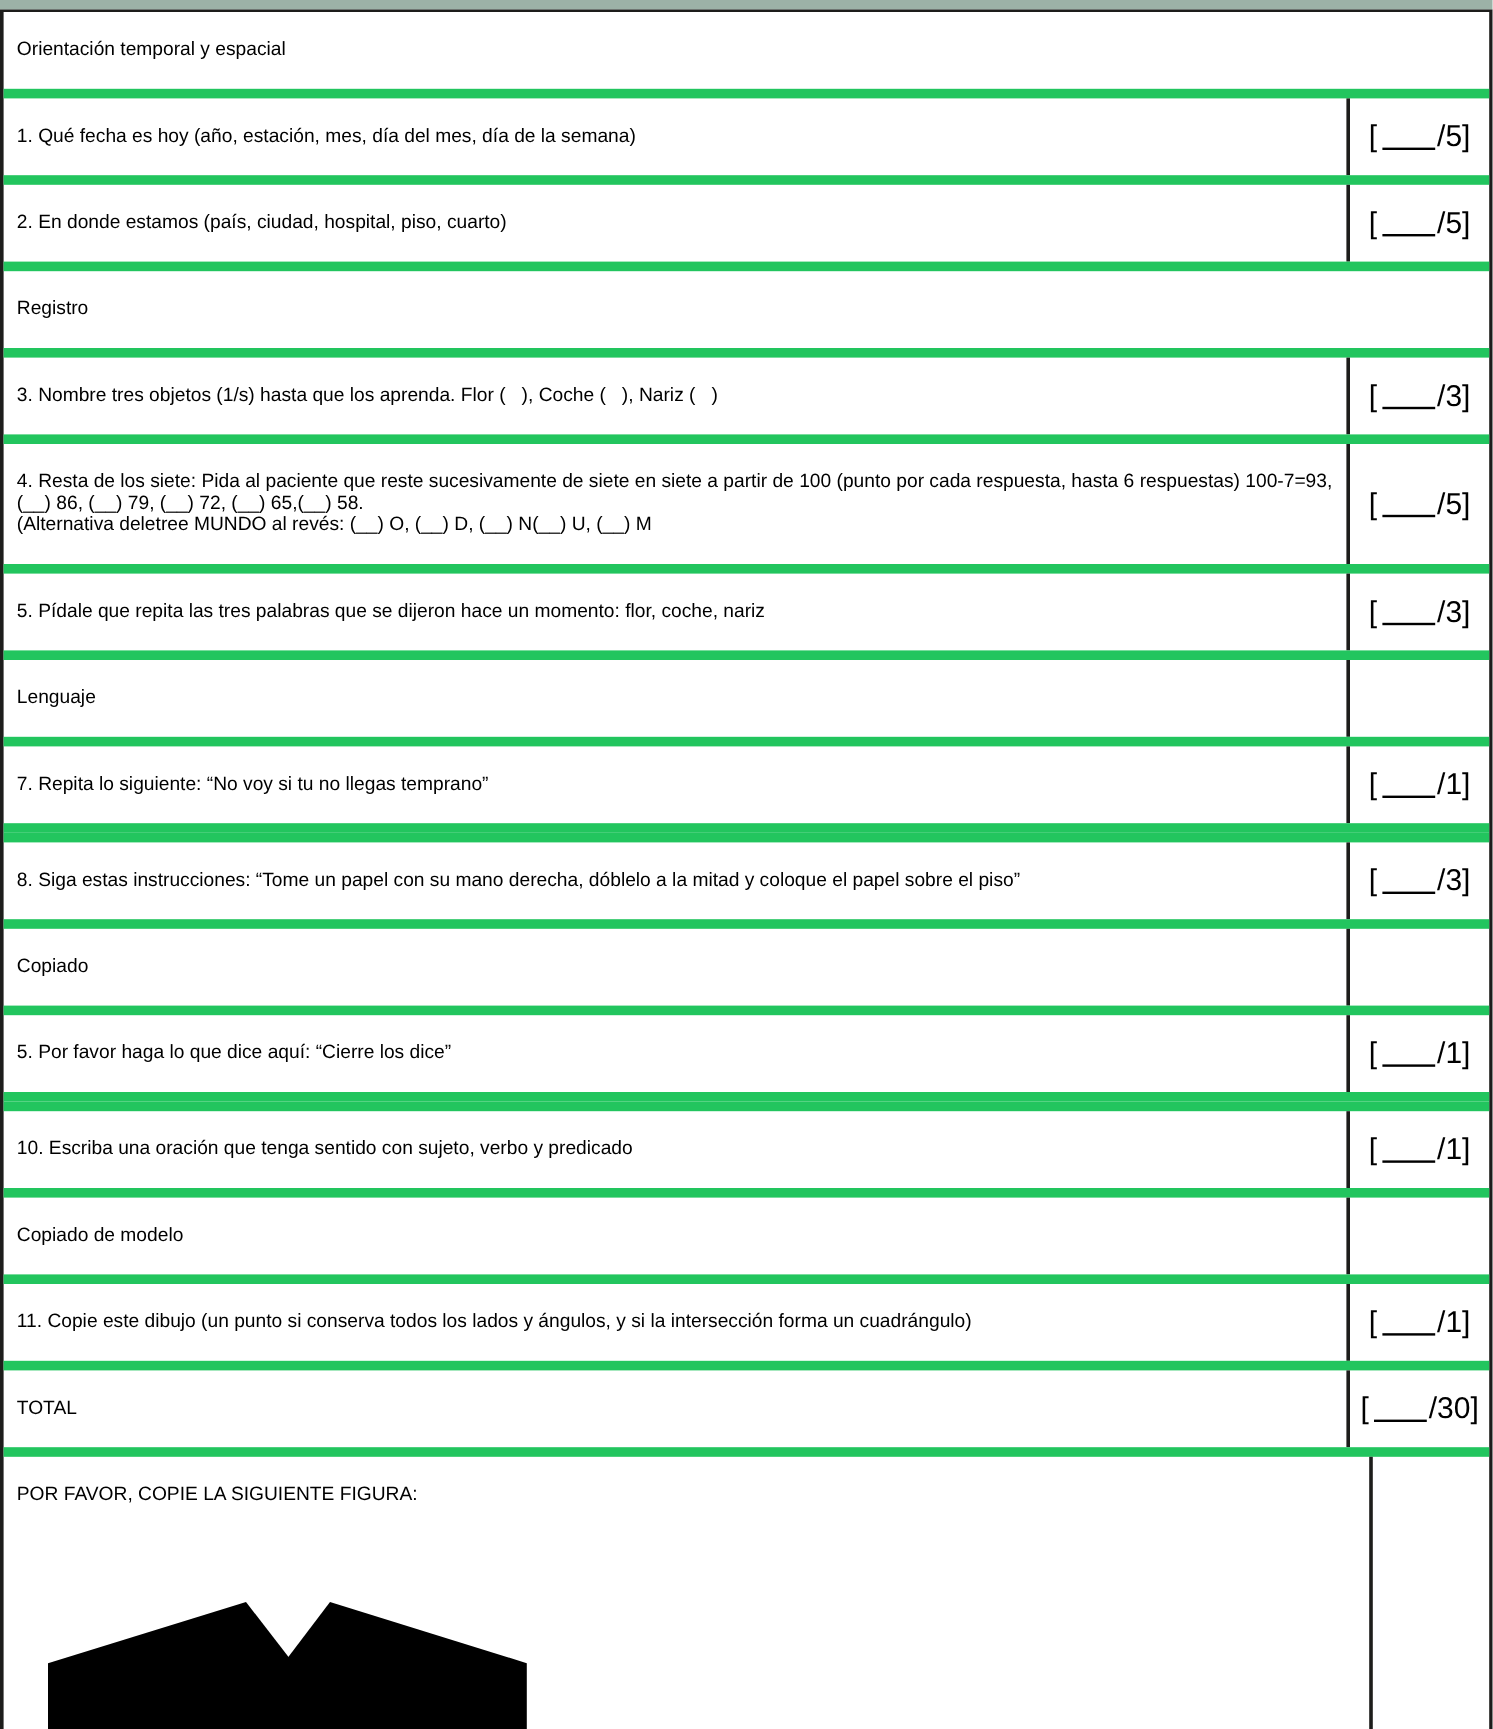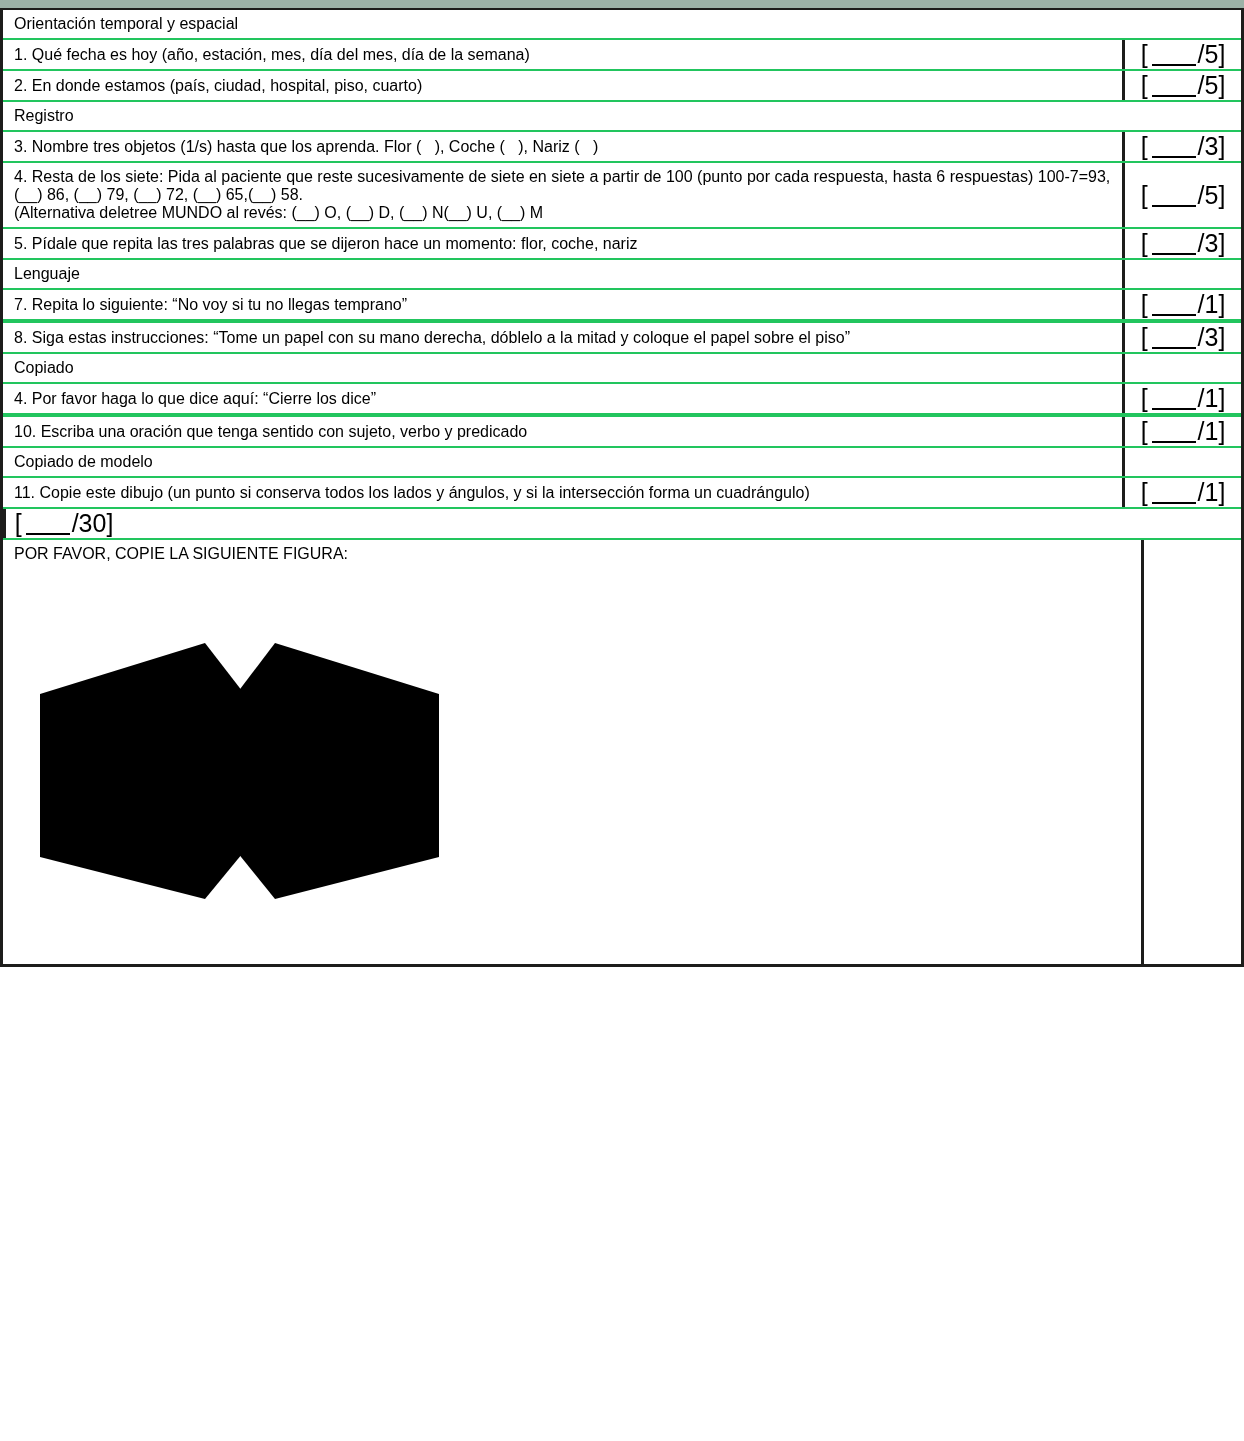--- a/index.html
+++ b/index.html
@@ -1,23 +1,23 @@
 <!DOCTYPE html>
 <html><head>
 <meta charset="utf-8">
 <style>
   html,body { margin:0; padding:0; background:#ffffff; }
   body { width:1244px; font-family:"Liberation Sans", sans-serif; }
   .sheet { width:1244px; height:1441px; box-sizing:border-box; overflow:hidden; background:#ffffff; }
   .topstrip { height:8px; background:#9cb2a7; }
   .tbl { border:3px solid #1d1d1b; border-top-width:2px; display:flex; flex-direction:column; box-sizing:border-box; }
   .row { display:flex; align-items:stretch; }
-  .row + .row { border-top:2px solid #22c55e; }
+  .row + .row { border-top:8px solid #22c55e; }
   .cell { box-sizing:border-box; }
-  .cell.main { flex:1 1 auto; padding:5px 11px; display:flex; flex-direction:column; justify-content:center; }
+  .cell.main { flex:1 1 auto; padding:23px 11px; display:flex; flex-direction:column; justify-content:center; }
   .cell.score { flex:0 0 119px; border-left:3px solid #1d1d1b; display:flex; flex-direction:column; align-items:center; justify-content:center; font-size:25px; color:#35353'3; }
   .row.hdr { background:#9cb2a7; }
   .row.hdr .cell.main { font-weight:bold; font-size:25px; color:#2b2b29; letter-spacing:-0.2px; }
   .row.q { background:#cbd5d0; }
   .row.q .cell.main { font-size:24px; color:#3a3a38; line-height:30px; letter-spacing:-0.2px; }
   .row.total { background:#9cb2a7; }
   .row.total .cell.main { font-weight:bold; font-size:25px; color:#2b2b29; }
   .cell.score { color:#3a3a38; }
   .cell.score.b, .row.total .cell.score { font-weight:bold; color:#2b2b29; }
   .blank { display:inline-block; width:44px; height:5px; border-bottom:2.5px solid currentColor; vertical-align:-3px; margin:0 2px 0 4px; }
@@ -114,21 +114,21 @@
       </div>
     </div>
 
     <div class="row hdr mh35">
       <div class="cell main">Copiado</div>
       <div class="cell score"></div>
     </div>
 
     <div class="row q mh42">
       <div class="cell main">
-        <div><span>4. Por favor haga lo que dice aquí: </span><span class="boldseg">“Cierre los dice”</span></div>
+        <div><span>5. Por favor haga lo que dice aquí: </span><span class="boldseg">“Cierre los dice”</span></div>
       </div>
       <div class="cell score b">
         <span class="scoreline"><span>[</span><span class="blank"></span><span>/1]</span></span>
       </div>
     </div>
 
     <div class="row hdr mh35">
       <div class="cell score"></div>
     </div>
 
@@ -145,20 +145,21 @@
     </div>
 
     <div class="row q mh66">
       <div class="cell main">11. Copie este dibujo (un punto si conserva todos los lados y ángulos, y si la intersección forma un cuadrángulo)</div>
       <div class="cell score b">
         <span class="scoreline"><span>[</span><span class="blank"></span><span>/1]</span></span>
       </div>
     </div>
 
     <div class="row total mh38">
+      <div class="cell main">TOTAL</div>
       <div class="cell score">
         <span class="scoreline"><span>[</span><span class="blank"></span><span>/30]</span></span>
       </div>
     </div>
 
     <div class="row fig mhfig">
       <div class="cell main">
         <div class="caption">POR FAVOR, COPIE LA SIGUIENTE FIGURA:</div>
         <div class="figwrap">
           <svg width="1116" height="392" viewBox="0 0 1116 392" xmlns="http://www.w3.org/2000/svg">

